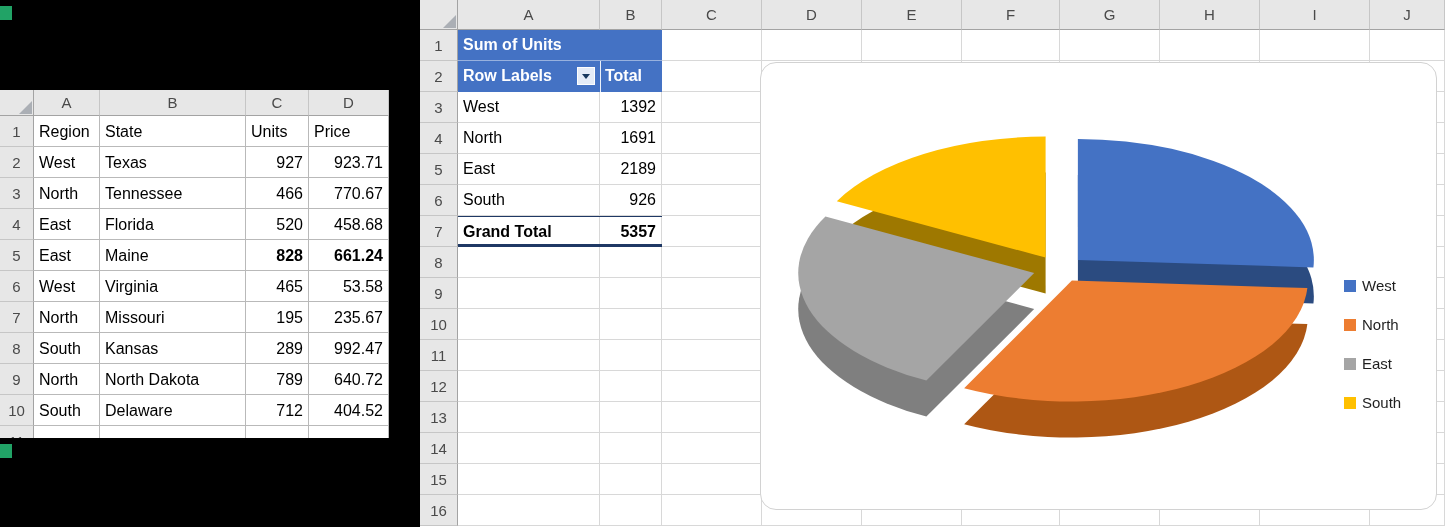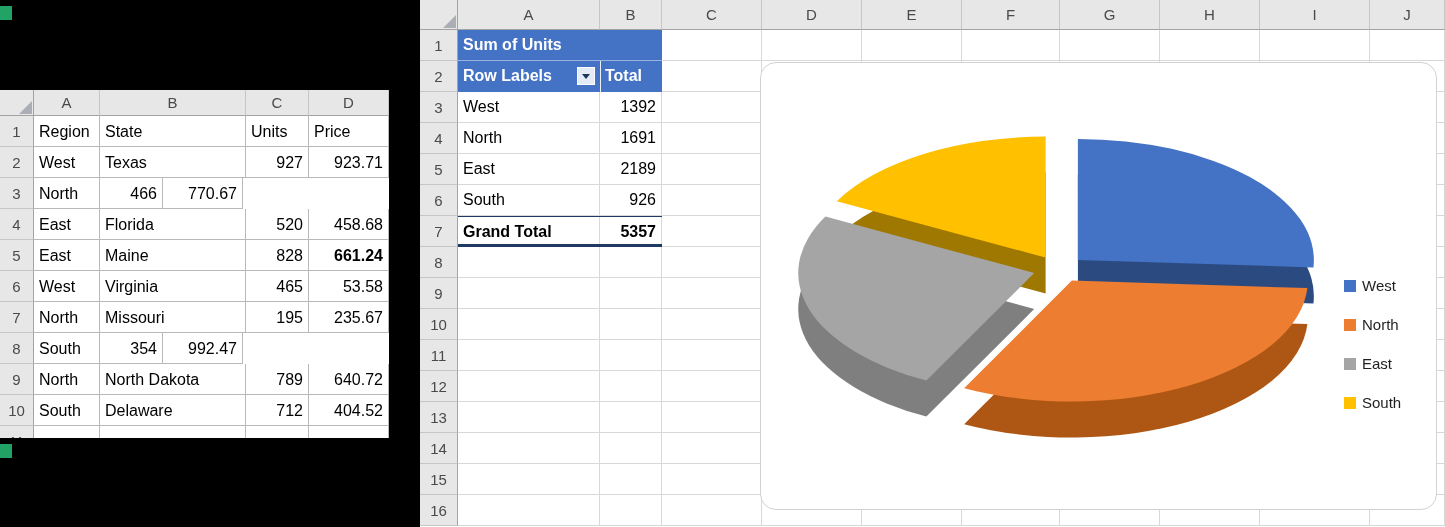--- a/index.html
+++ b/index.html
@@ -83,55 +83,57 @@
       <div class="grid-row" style="height: 31px;">
         <div class="row-header" style="width: 34px; line-height: 31px;">2</div>
         <div class="cell" style="width: 66px; line-height: 31px;">West</div>
         <div class="cell" style="width: 146px; line-height: 31px;">Texas</div>
         <div class="cell num" style="width: 63px; line-height: 31px;">927</div>
         <div class="cell num" style="width: 80px; line-height: 31px;">923.71</div>
       </div>
       <div class="grid-row" style="height: 31px;">
         <div class="row-header" style="width: 34px; line-height: 31px;">3</div>
         <div class="cell" style="width: 66px; line-height: 31px;">North</div>
+        <div class="cell" style="width: 146px; line-height: 31px;">Tennessee</div>
         <div class="cell num" style="width: 63px; line-height: 31px;">466</div>
         <div class="cell num" style="width: 80px; line-height: 31px;">770.67</div>
       </div>
       <div class="grid-row" style="height: 31px;">
         <div class="row-header" style="width: 34px; line-height: 31px;">4</div>
         <div class="cell" style="width: 66px; line-height: 31px;">East</div>
         <div class="cell" style="width: 146px; line-height: 31px;">Florida</div>
         <div class="cell num" style="width: 63px; line-height: 31px;">520</div>
         <div class="cell num" style="width: 80px; line-height: 31px;">458.68</div>
       </div>
       <div class="grid-row" style="height: 31px;">
         <div class="row-header" style="width: 34px; line-height: 31px;">5</div>
         <div class="cell" style="width: 66px; line-height: 31px;">East</div>
         <div class="cell" style="width: 146px; line-height: 31px;">Maine</div>
-        <div class="cell num" style="width: 63px; line-height: 31px;">828</div>
+        <div class="cell num" style="width: 63px; line-height: 31px; font-weight: bold;">828</div>
         <div class="cell num" style="width: 80px; line-height: 31px; font-weight: bold;">661.24</div>
       </div>
       <div class="grid-row" style="height: 31px;">
         <div class="row-header" style="width: 34px; line-height: 31px;">6</div>
         <div class="cell" style="width: 66px; line-height: 31px;">West</div>
         <div class="cell" style="width: 146px; line-height: 31px;">Virginia</div>
         <div class="cell num" style="width: 63px; line-height: 31px;">465</div>
         <div class="cell num" style="width: 80px; line-height: 31px;">53.58</div>
       </div>
       <div class="grid-row" style="height: 31px;">
         <div class="row-header" style="width: 34px; line-height: 31px;">7</div>
         <div class="cell" style="width: 66px; line-height: 31px;">North</div>
         <div class="cell" style="width: 146px; line-height: 31px;">Missouri</div>
         <div class="cell num" style="width: 63px; line-height: 31px;">195</div>
         <div class="cell num" style="width: 80px; line-height: 31px;">235.67</div>
       </div>
       <div class="grid-row" style="height: 31px;">
         <div class="row-header" style="width: 34px; line-height: 31px;">8</div>
         <div class="cell" style="width: 66px; line-height: 31px;">South</div>
-        <div class="cell num" style="width: 63px; line-height: 31px;">354</div>
+        <div class="cell" style="width: 146px; line-height: 31px;">Kansas</div>
+        <div class="cell num" style="width: 63px; line-height: 31px;">289</div>
         <div class="cell num" style="width: 80px; line-height: 31px;">992.47</div>
       </div>
       <div class="grid-row" style="height: 31px;">
         <div class="row-header" style="width: 34px; line-height: 31px;">9</div>
         <div class="cell" style="width: 66px; line-height: 31px;">North</div>
         <div class="cell" style="width: 146px; line-height: 31px;">North Dakota</div>
         <div class="cell num" style="width: 63px; line-height: 31px;">789</div>
         <div class="cell num" style="width: 80px; line-height: 31px;">640.72</div>
       </div>
       <div class="grid-row" style="height: 31px;">

